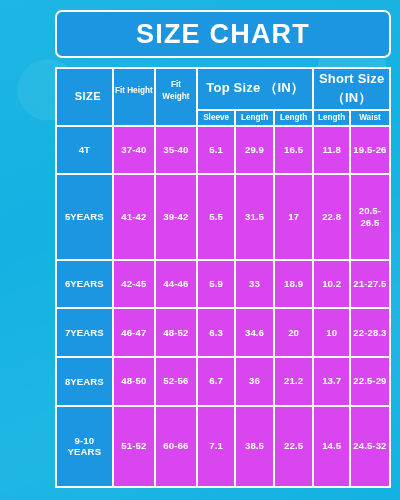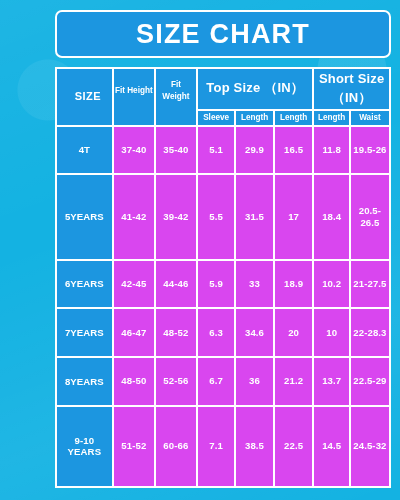--- a/index.html
+++ b/index.html
@@ -199,21 +199,21 @@
           <td class="val">11.8</td>
           <td class="val">19.5-26</td>
         </tr>
         <tr>
           <td class="size-cell">5YEARS</td>
           <td class="val">41-42</td>
           <td class="val">39-42</td>
           <td class="val">5.5</td>
           <td class="val">31.5</td>
           <td class="val">17</td>
-          <td class="val">18.4</td>
+          <td class="val">22.8</td>
           <td class="val">20.5-26.5</td>
         </tr>
         <tr>
           <td class="size-cell">6YEARS</td>
           <td class="val">42-45</td>
           <td class="val">44-46</td>
           <td class="val">5.9</td>
           <td class="val">33</td>
           <td class="val">18.9</td>
           <td class="val">10.2</td>

